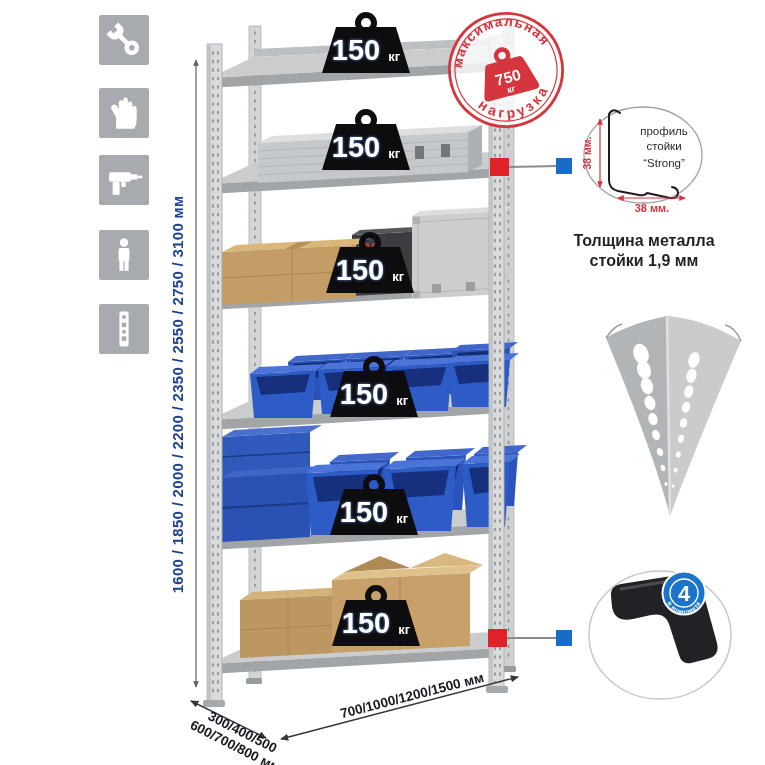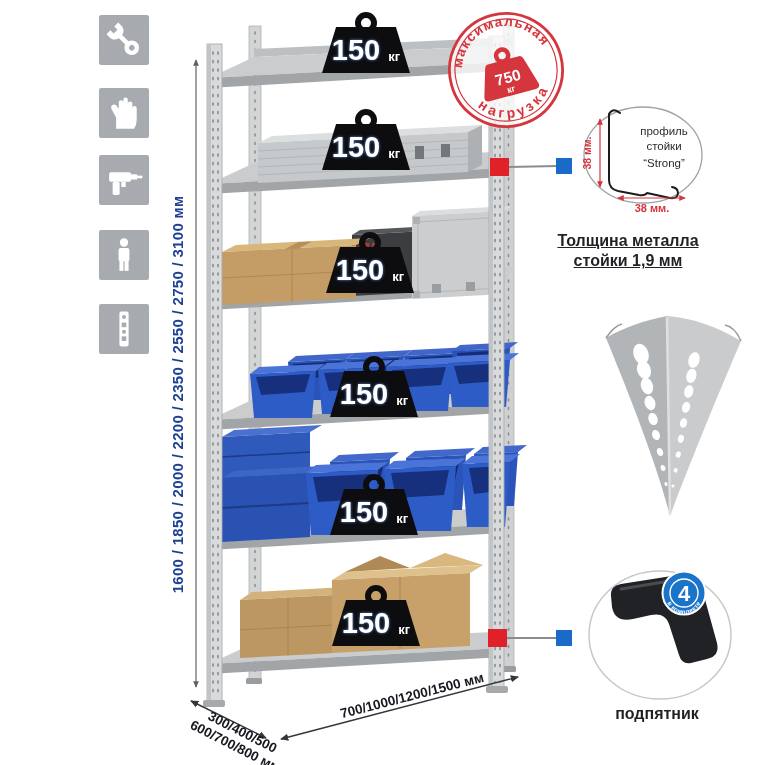--- a/index.html
+++ b/index.html
@@ -16,21 +16,21 @@
         transform:rotate(-90deg);font-weight:700;font-size:15px;color:#1c4094;letter-spacing:.3px;}
   .depth-label{position:absolute;left:186px;top:700px;width:132px;text-align:center;
         transform:rotate(27deg);transform-origin:10px 0;font-weight:700;font-size:13.5px;
         color:#16171f;line-height:1.15;}
   .width-label{position:absolute;left:292px;top:688px;width:240px;text-align:center;
         transform:rotate(-14.5deg);font-weight:700;font-size:13.5px;color:#16171f;}
 
   
   .cap{position:absolute;text-align:center;font-weight:700;font-size:16px;color:#1f2125;line-height:1.28;}
   .cap span{display:block;}
-  .thickness-caption{left:532px;top:231px;width:192px;text-decoration:underline;}
+  .thickness-caption{left:548px;top:231px;width:192px;}
   .foot-caption{left:562px;top:704px;width:190px;}
 
   
   .weight{position:absolute;width:88px;height:62px;}
   .weight .ring{position:absolute;top:1px;left:calc(50% - 11px);width:10px;height:10px;
         border:6px solid #0d0d10;border-radius:50%;background:transparent;}
   .weight .plate{position:absolute;left:0;top:16px;width:88px;height:46px;background:#0d0d10;
         clip-path:polygon(16% 0%,84% 0%,100% 100%,0% 100%);
         display:flex;align-items:center;justify-content:center;gap:8px;}
   .weight .value{font-size:29px;font-weight:800;color:#fff;line-height:1;
@@ -444,16 +444,15 @@
   </div>
 
   <div class="width-label">700/1000/1200/1500 мм</div>
 
   <div class="cap thickness-caption">
     <span>Толщина металла</span>
     <span>стойки 1,9 мм</span>
   </div>
 
   <div class="cap foot-caption">
-    <span>подпятник</span>
   </div>
 
 </div>
 
 </body></html>

